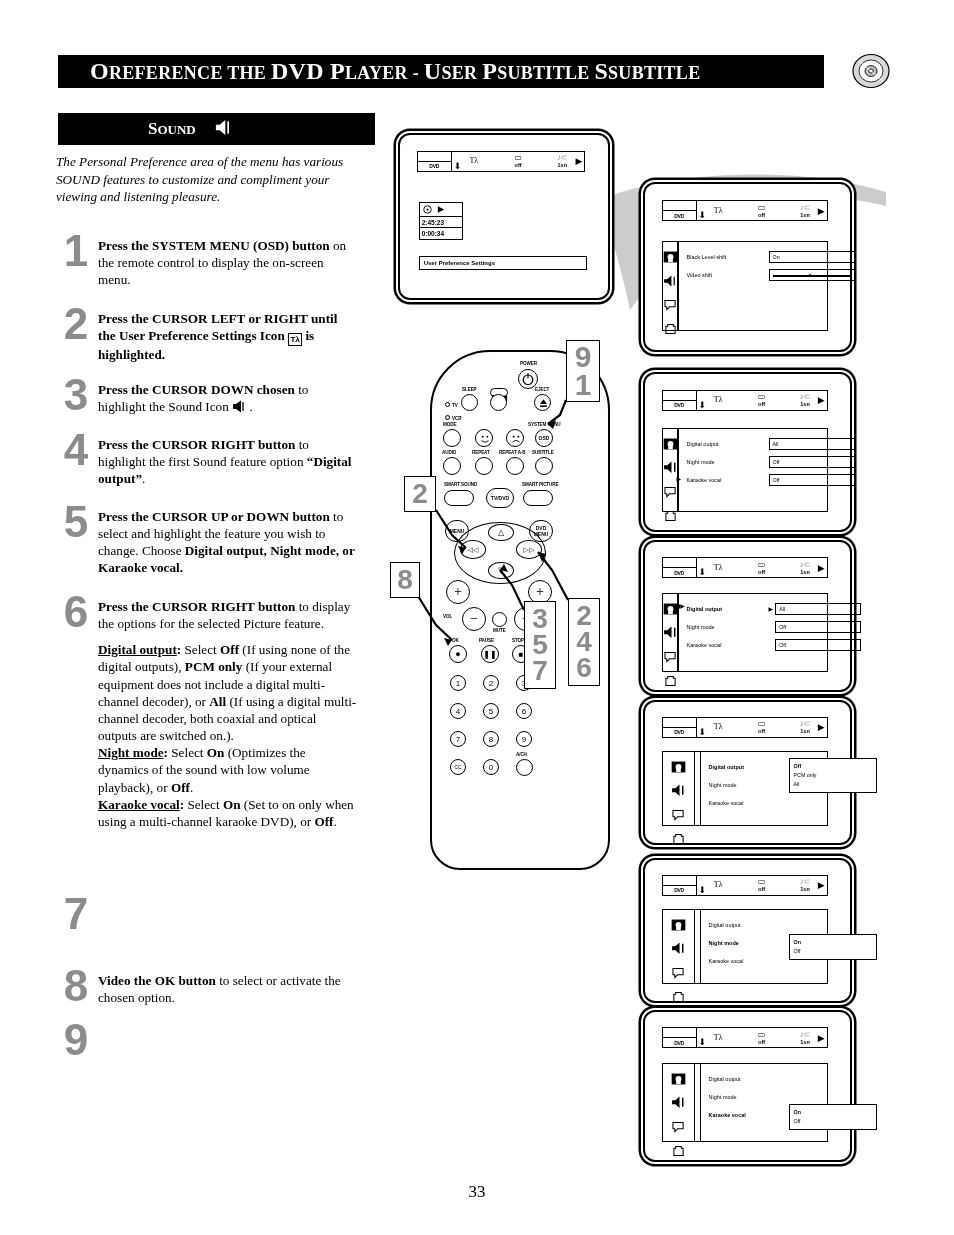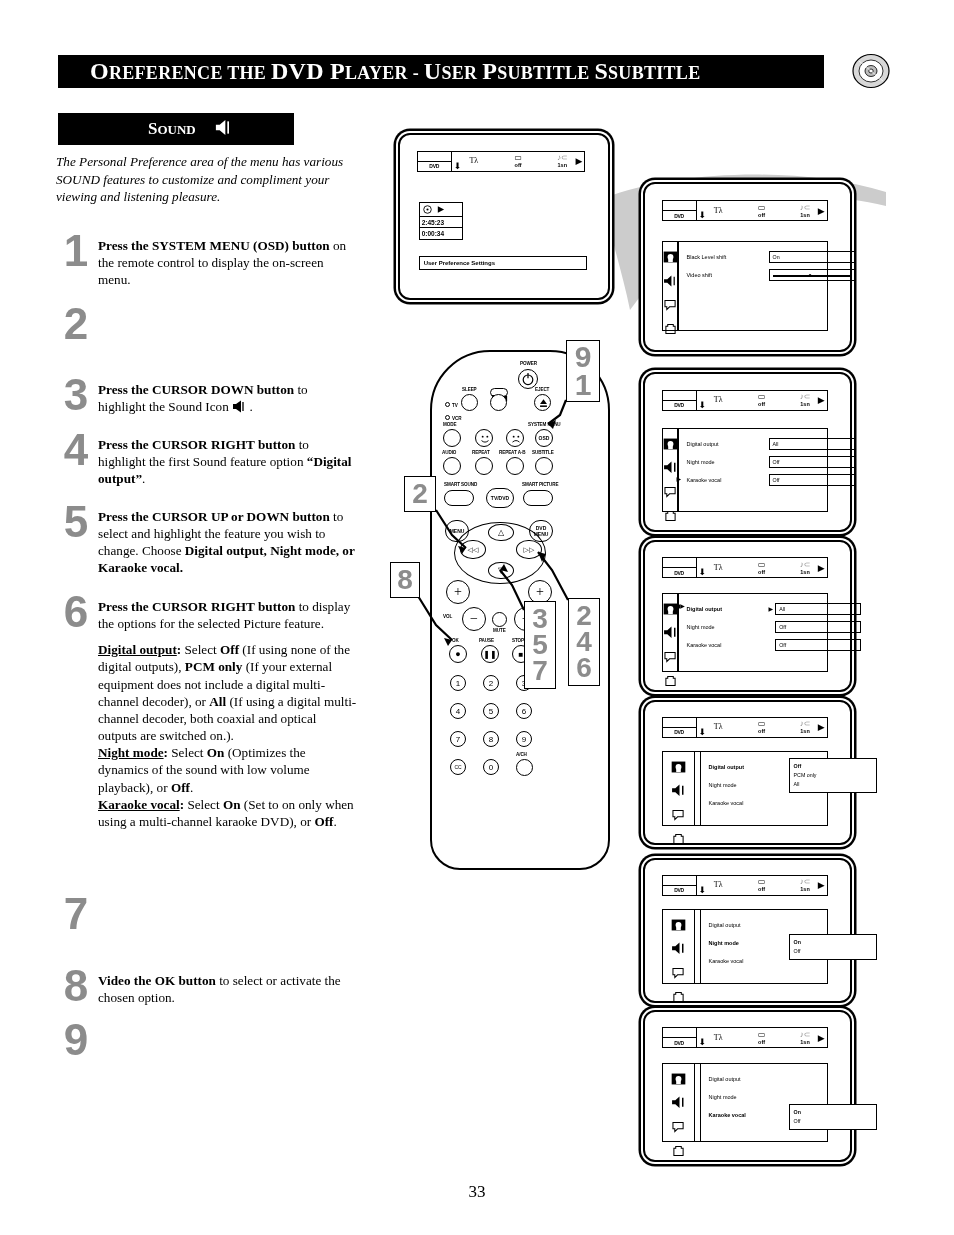--- a/index.html
+++ b/index.html
@@ -24,21 +24,21 @@
     font-weight:bold; font-size:24px; letter-spacing:0.3px;
     white-space:nowrap;
   }
   #header-title .sc { font-size:18px; }
   #disc-icon {
     position:absolute; left:851px; top:53px; width:40px; height:36px;
   }
 
   
   #sound-bar {
-    position:absolute; left:58px; top:113px; width:236px; height:32px;
+    position:absolute; left:58px; top:113px; width:317px; height:32px;
     background:#000; color:#fff;
     display:flex; align-items:center; padding-left:90px; gap:18px;
   }
   #sound-label { font-weight:bold; font-size:17px; }
   #sound-label .sc { font-size:13px; }
 
   #intro {
     position:absolute; left:56px; top:153px; width:300px;
     font-style:italic; font-size:13.2px; line-height:1.33;
   }
@@ -267,24 +267,25 @@
 </div>
 
 <div id="intro">The Personal Preference area of the menu has various SOUND features to customize and compliment your viewing and listening pleasure.</div>
 
 <div class="step" id="step1" style="top:237px">
   <div class="num">1</div>
   <div class="body"><b>Press the SYSTEM MENU (OSD) button</b> on the remote control to display the on-screen menu.</div>
 </div>
 <div class="step" id="step2" style="top:310px">
   <div class="num">2</div>
+  <div class="body"><b>Press the CURSOR LEFT or RIGHT until the User Preference Settings Icon</b> <span class="ico-upref">Tλ</span> <b>is highlighted.</b></div>
 </div>
 <div class="step" id="step3" style="top:381px">
   <div class="num">3</div>
-  <div class="body"><b>Press the CURSOR DOWN button</b> to highlight the Sound Icon <span class="ico-sound-inline"><svg viewBox="0 0 14 13" width="14" height="13">
+  <div class="body"><b>Press the CURSOR DOWN chosen</b> to highlight the Sound Icon <span class="ico-sound-inline"><svg viewBox="0 0 14 13" width="14" height="13">
           <polygon points="1,4 4,4 9,0.5 9,12.5 4,9 1,9" fill="#000"></polygon>
           <line x1="11" y1="2" x2="11" y2="11" stroke="#000" stroke-width="1.3"></line>
         </svg></span> .</div>
 </div>
 <div class="step" id="step4" style="top:436px">
   <div class="num">4</div>
   <div class="body"><b>Press the CURSOR RIGHT button</b> to highlight the first Sound feature option <b>“Digital output”</b>.</div>
 </div>
 <div class="step" id="step5" style="top:508px">
   <div class="num">5</div>

